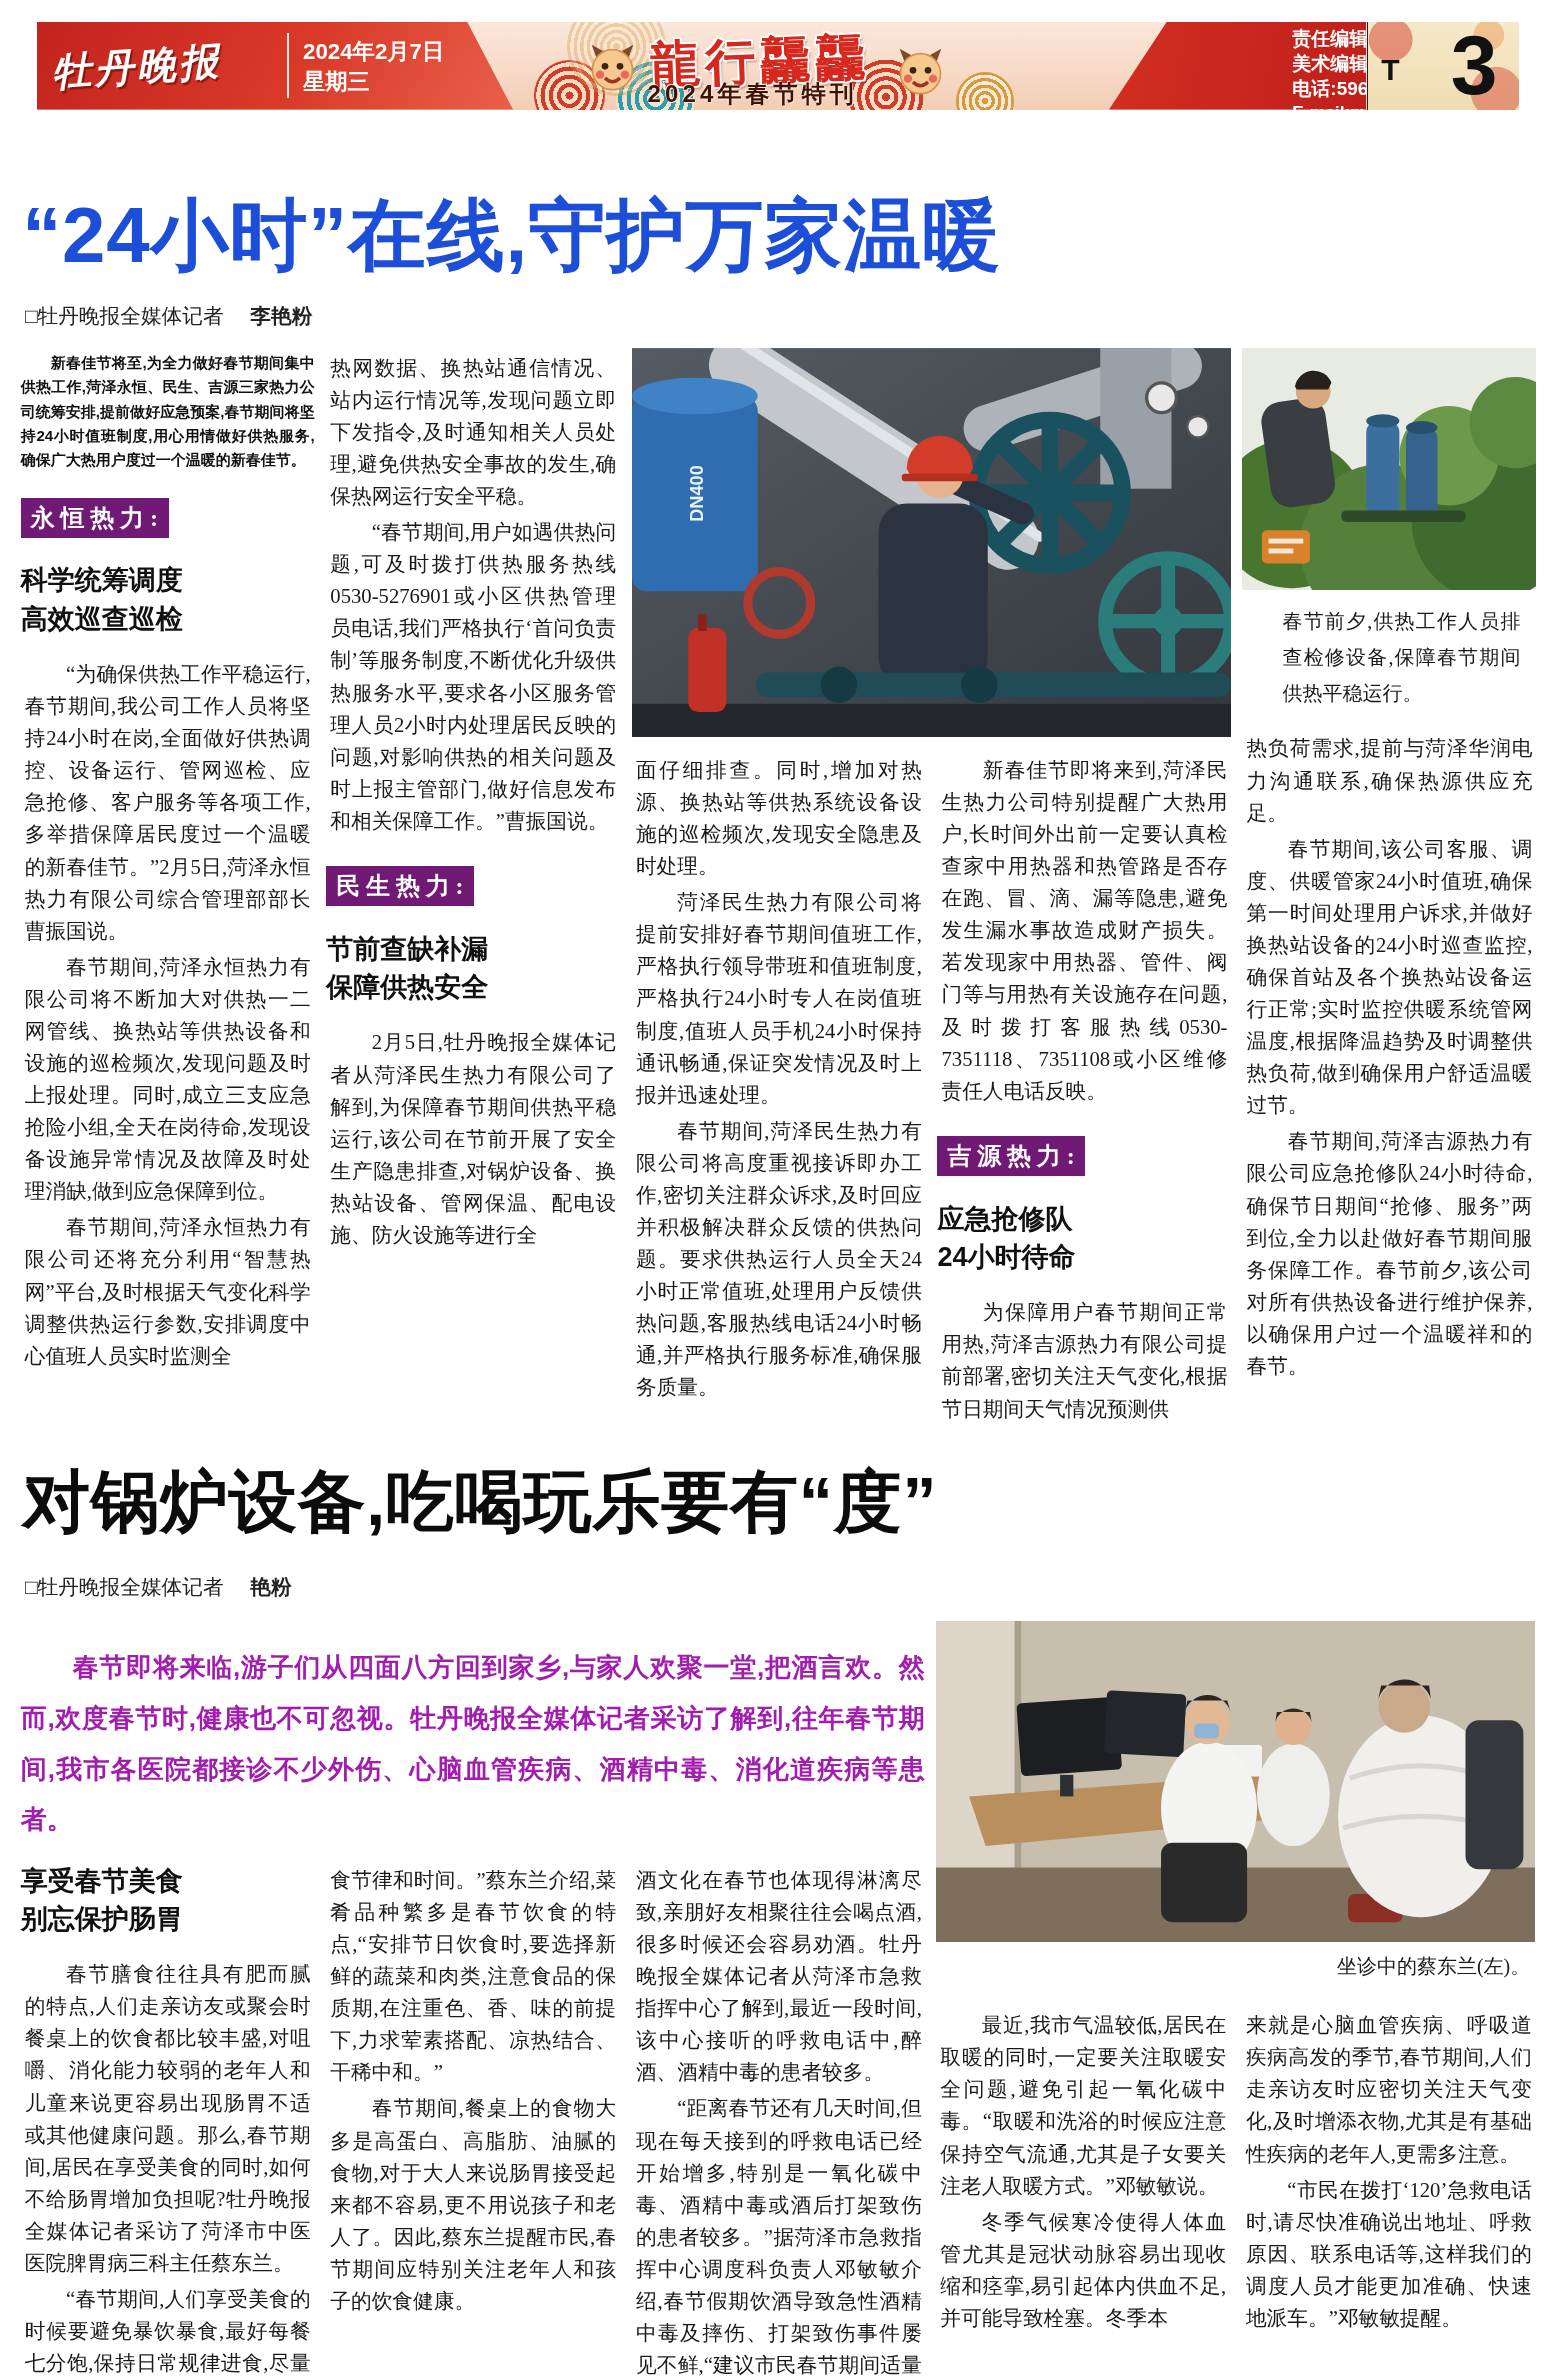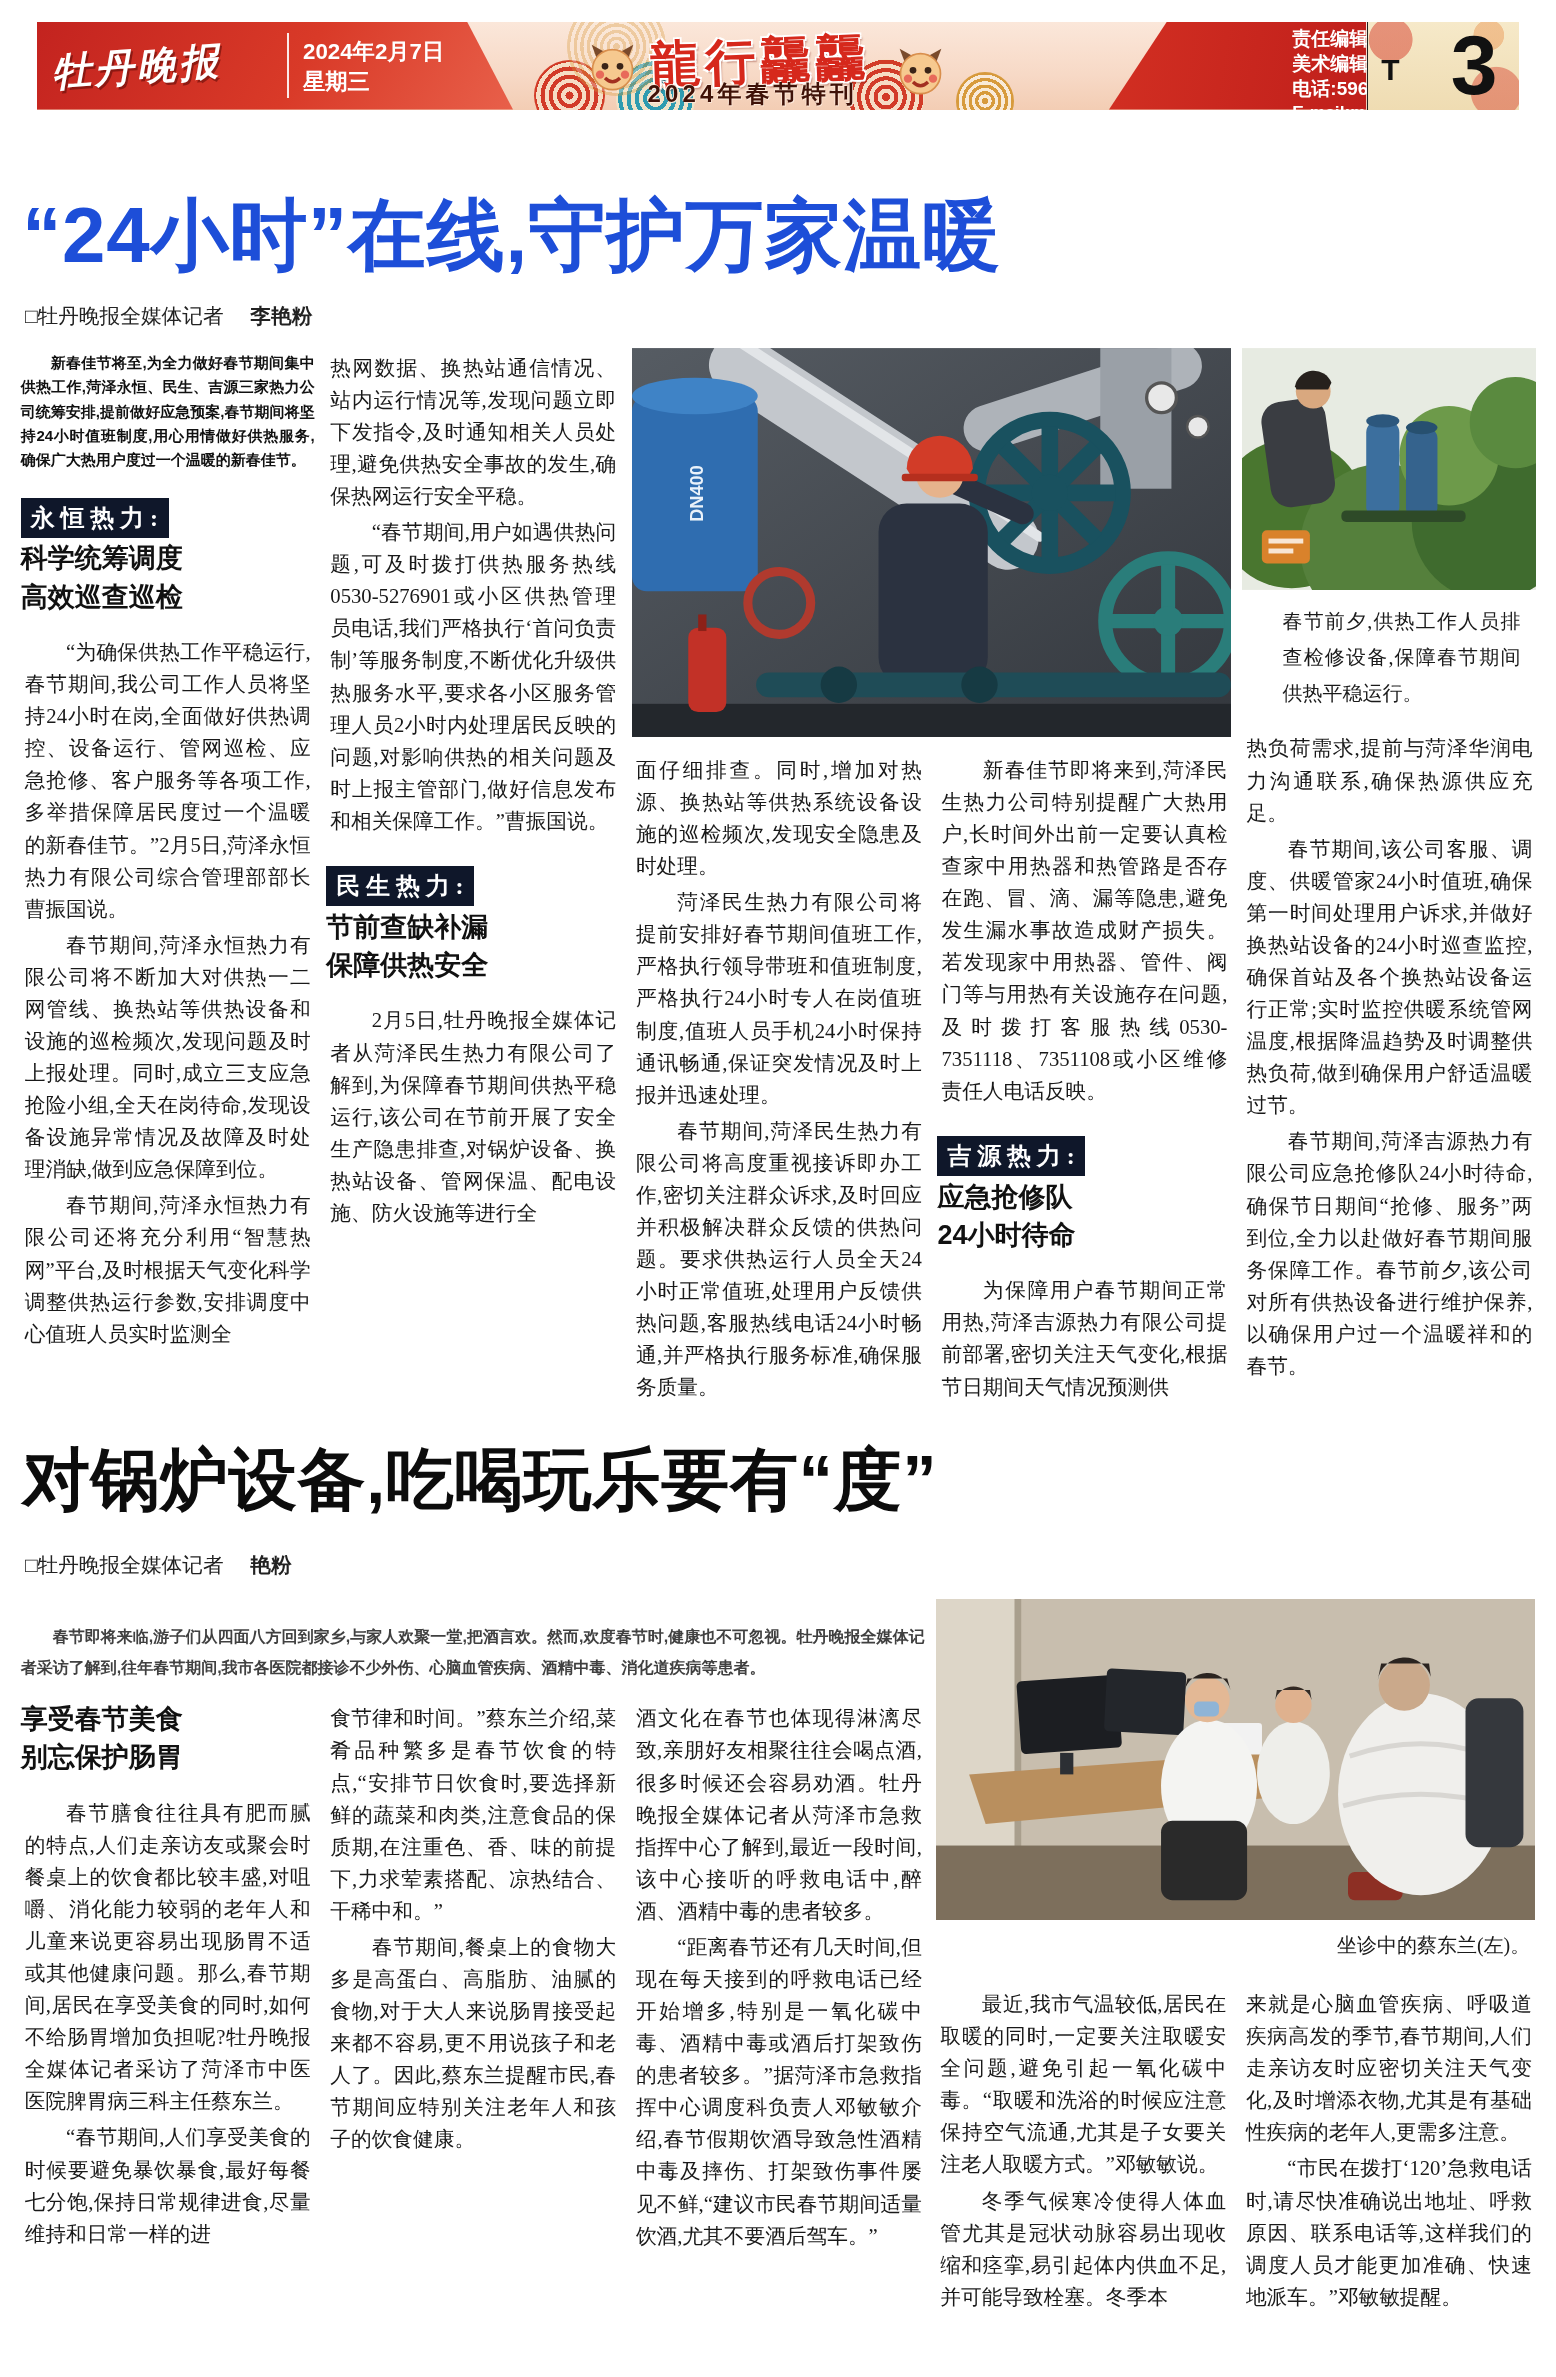--- a/index.html
+++ b/index.html
@@ -81,23 +81,23 @@
   .midcols{display:flex;gap:11.6px;margin-top:13.2px;}
   .a1-right{width:294px;flex:0 0 294px;}
 
   .lead{
     font-family:"Liberation Sans","DejaVu Sans",sans-serif;font-weight:700;
     font-size:15px;line-height:1.62;text-align:justify;text-indent:2em;color:#111;margin:3.3px 0 0 0;
   }
   .col-p{font-size:20.7px;line-height:1.55;text-align:justify;text-indent:2em;margin:4px;color:#191919;}
   .col-p.cont{text-indent:0;}
   .sec-tag{
-    display:inline-block;background:#0f172a;color:#fff;
+    display:inline-block;background:#701a75;color:#fff;
     font-weight:700;font-size:24px;letter-spacing:5.8px;
-    padding:4.1px 5px 4.1px 10px;margin:25px 0 0 0;
+    padding:4.1px 5px 4.1px 10px;margin:25px 0 22px 0;
   }
   .col-h{
     font-family:"Liberation Sans","DejaVu Sans",sans-serif;font-weight:700;
     font-size:27px;line-height:1.42;color:#111;margin:1.7px 0 20px 0;
   }
   .col-list > .col-p + .col-p{margin-top:0;}
 
   .photo-frame{width:100%;display:block;}
   .caption{
     font-size:20px;line-height:1.8;color:#1a1a1a;text-align:justify;
@@ -109,21 +109,21 @@
   .a2{margin-top:28px;}
   .a2-headline{
     margin:0 0 0 22.3px;font-family:"Liberation Sans","DejaVu Sans",sans-serif;
     font-weight:900;font-size:68px;color:#0c0c0c;letter-spacing:0.8px;white-space:nowrap;
   }
   .a2-body{display:flex;gap:11.6px;margin:20px 20.7px 0 20.7px;}
   .a2-left{width:904px;flex:0 0 904px;}
   .a2-right{width:599px;flex:0 0 599px;}
   .lead2{
     font-family:"Liberation Sans","DejaVu Sans",sans-serif;font-weight:700;
-    font-size:16px;line-height:1.95;text-align:justify;text-indent:2em;color:#404040;
+    font-size:26px;line-height:1.95;text-align:justify;text-indent:2em;color:#a21caf;
     margin:21.5px 0 15px 0;
   }
   .a2cols{display:flex;gap:11.6px;}
   .a2rightcols{display:flex;gap:11.6px;margin-top:5px;}
 </style>
 </head>
 <body>
 
 <div class="banner">
   <span class="deco rings-red" style="left:497px;bottom:-21.5px;width:71px;height:71px;"></span>

